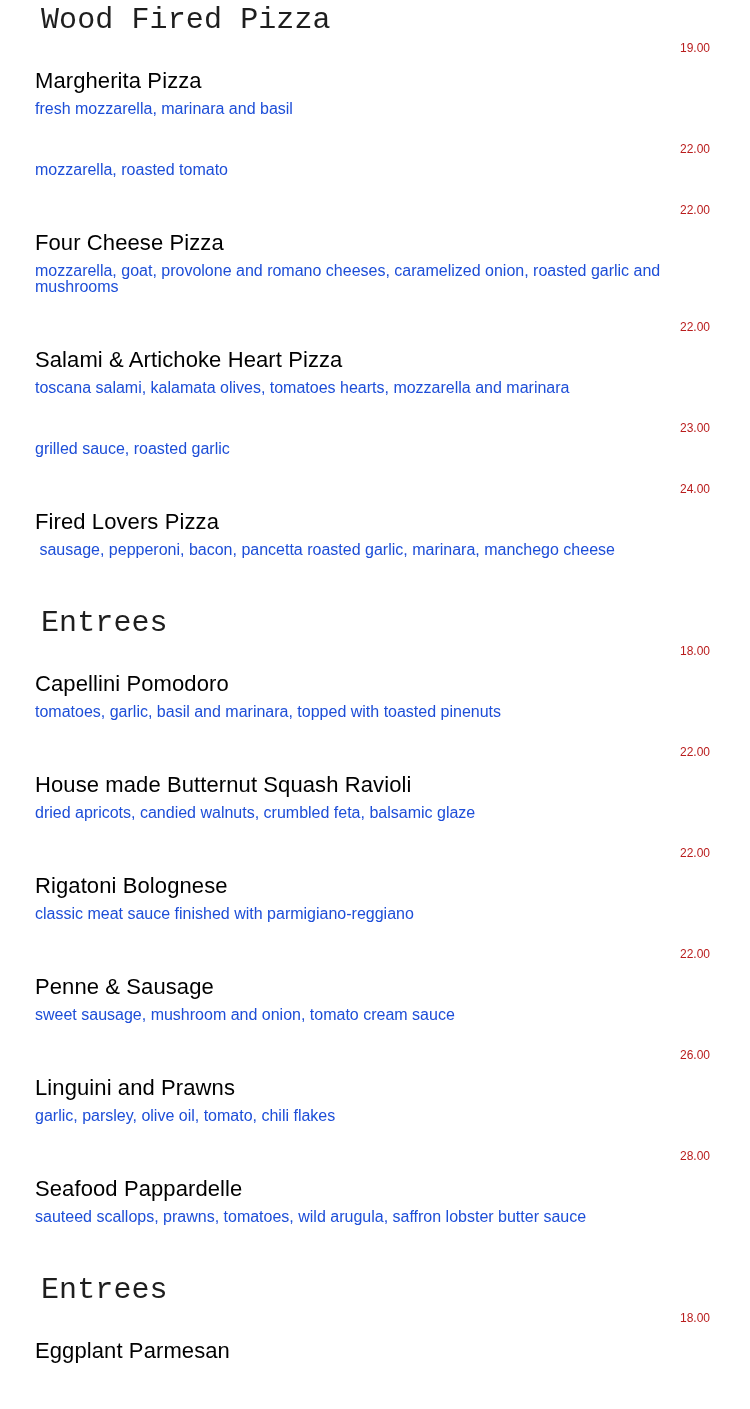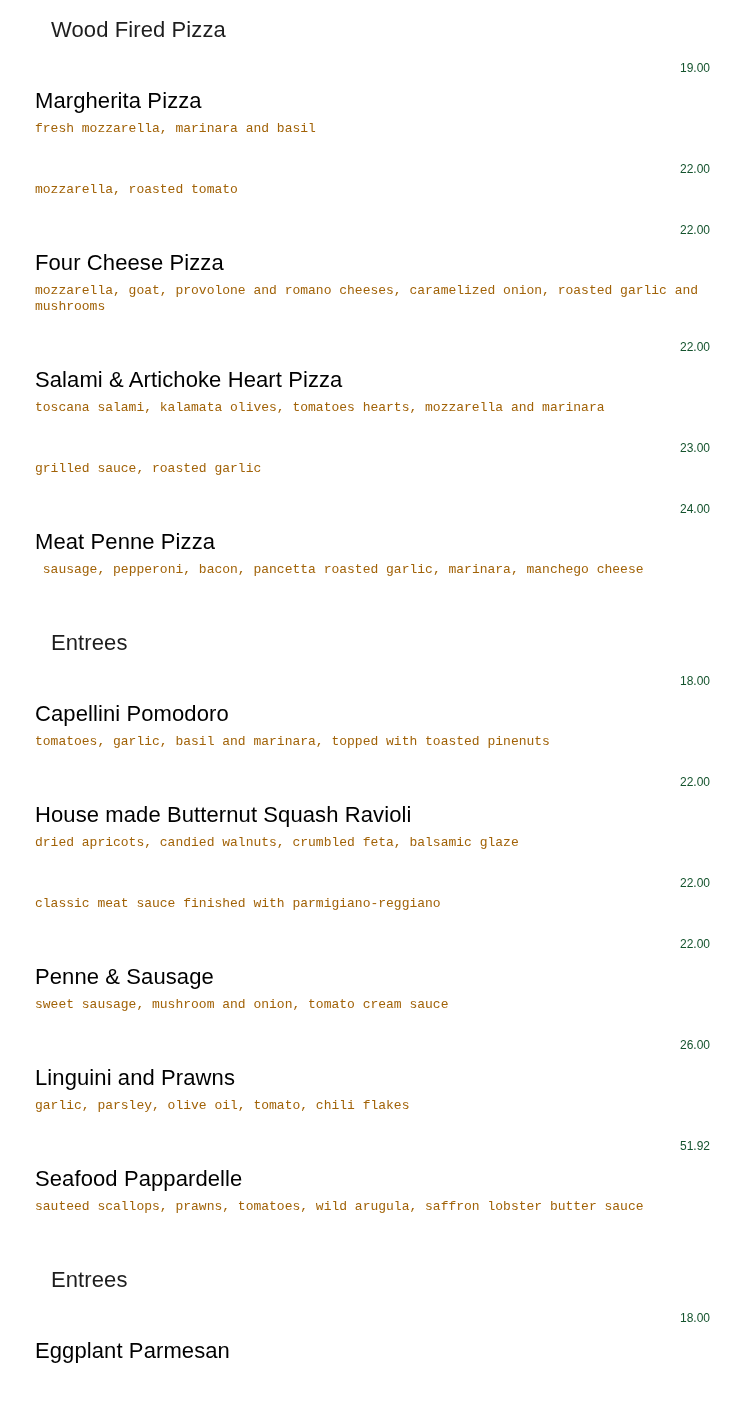--- a/index.html
+++ b/index.html
@@ -12,52 +12,52 @@
     font-family: "Liberation Sans", sans-serif;
     -webkit-font-smoothing: antialiased;
   }
   .page {
     padding: 0 40px 0 35px;
   }
   .menu-section + .menu-section {
     margin-top: 51px;
   }
   .section-title {
-    margin: 16px;
-    font-size: 22px;
+    margin: 6px;
+    font-size: 30px;
     font-weight: 400;
     color: #1e1e1e;
     line-height: 28px;
     letter-spacing: 0.1px;
+    font-family: Liberation Mono, monospace;
   }
   .item-price {
     margin-top: 24px;
     text-align: right;
     font-size: 12px;
-    color: #14532d;
+    color: #b91c1c;
     line-height: 16px;
   }
   .section-items .menu-item:first-child .item-price {
     margin-top: 0;
   }
   .item-name {
     margin: 10px 0 0 0;
     font-size: 22px;
     font-weight: 400;
     color: #000000;
     line-height: 30px;
     letter-spacing: 0.1px;
   }
   .item-desc {
     margin: 5px 0 0 0;
-    font-size: 13px;
-    color: #a16207;
+    font-size: 16px;
+    color: #1d4ed8;
     line-height: 16px;
     white-space: pre-wrap;
-    font-family: Liberation Mono, monospace;
   }
 </style>
 </head>
 <body>
 
 <div class="page">
   <div>
   <section class="menu-section">
     <h2 class="section-title">Wood Fired Pizza</h2>
     <div class="section-items">
@@ -84,21 +84,21 @@
     <p class="item-desc">toscana salami, kalamata olives, tomatoes hearts, mozzarella and marinara</p>
   </div>
 
   <div class="menu-item">
     <div class="item-price">23.00</div>
     <p class="item-desc">grilled sauce, roasted garlic</p>
   </div>
 
   <div class="menu-item">
     <div class="item-price">24.00</div>
-    <h3 class="item-name">Meat Penne Pizza</h3>
+    <h3 class="item-name">Fired Lovers Pizza</h3>
     <p class="item-desc"> sausage, pepperoni, bacon, pancetta roasted garlic, marinara, manchego cheese</p>
   </div>
 </div>
   </section>
 
   <section class="menu-section">
     <h2 class="section-title">Entrees</h2>
     <div class="section-items">
   <div class="menu-item">
     <div class="item-price">18.00</div>
@@ -107,37 +107,38 @@
   </div>
 
   <div class="menu-item">
     <div class="item-price">22.00</div>
     <h3 class="item-name">House made Butternut Squash Ravioli</h3>
     <p class="item-desc">dried apricots, candied walnuts, crumbled feta, balsamic glaze</p>
   </div>
 
   <div class="menu-item">
     <div class="item-price">22.00</div>
+    <h3 class="item-name">Rigatoni Bolognese</h3>
     <p class="item-desc">classic meat sauce finished with parmigiano-reggiano</p>
   </div>
 
   <div class="menu-item">
     <div class="item-price">22.00</div>
     <h3 class="item-name">Penne &amp; Sausage</h3>
     <p class="item-desc">sweet sausage, mushroom and onion, tomato cream sauce</p>
   </div>
 
   <div class="menu-item">
     <div class="item-price">26.00</div>
     <h3 class="item-name">Linguini and Prawns</h3>
     <p class="item-desc">garlic, parsley, olive oil, tomato, chili flakes</p>
   </div>
 
   <div class="menu-item">
-    <div class="item-price">51.92</div>
+    <div class="item-price">28.00</div>
     <h3 class="item-name">Seafood Pappardelle</h3>
     <p class="item-desc">sauteed scallops, prawns, tomatoes, wild arugula, saffron lobster butter sauce</p>
   </div>
 </div>
   </section>
 
   <section class="menu-section">
     <h2 class="section-title">Entrees</h2>
     <div class="section-items">
   <div class="menu-item">

